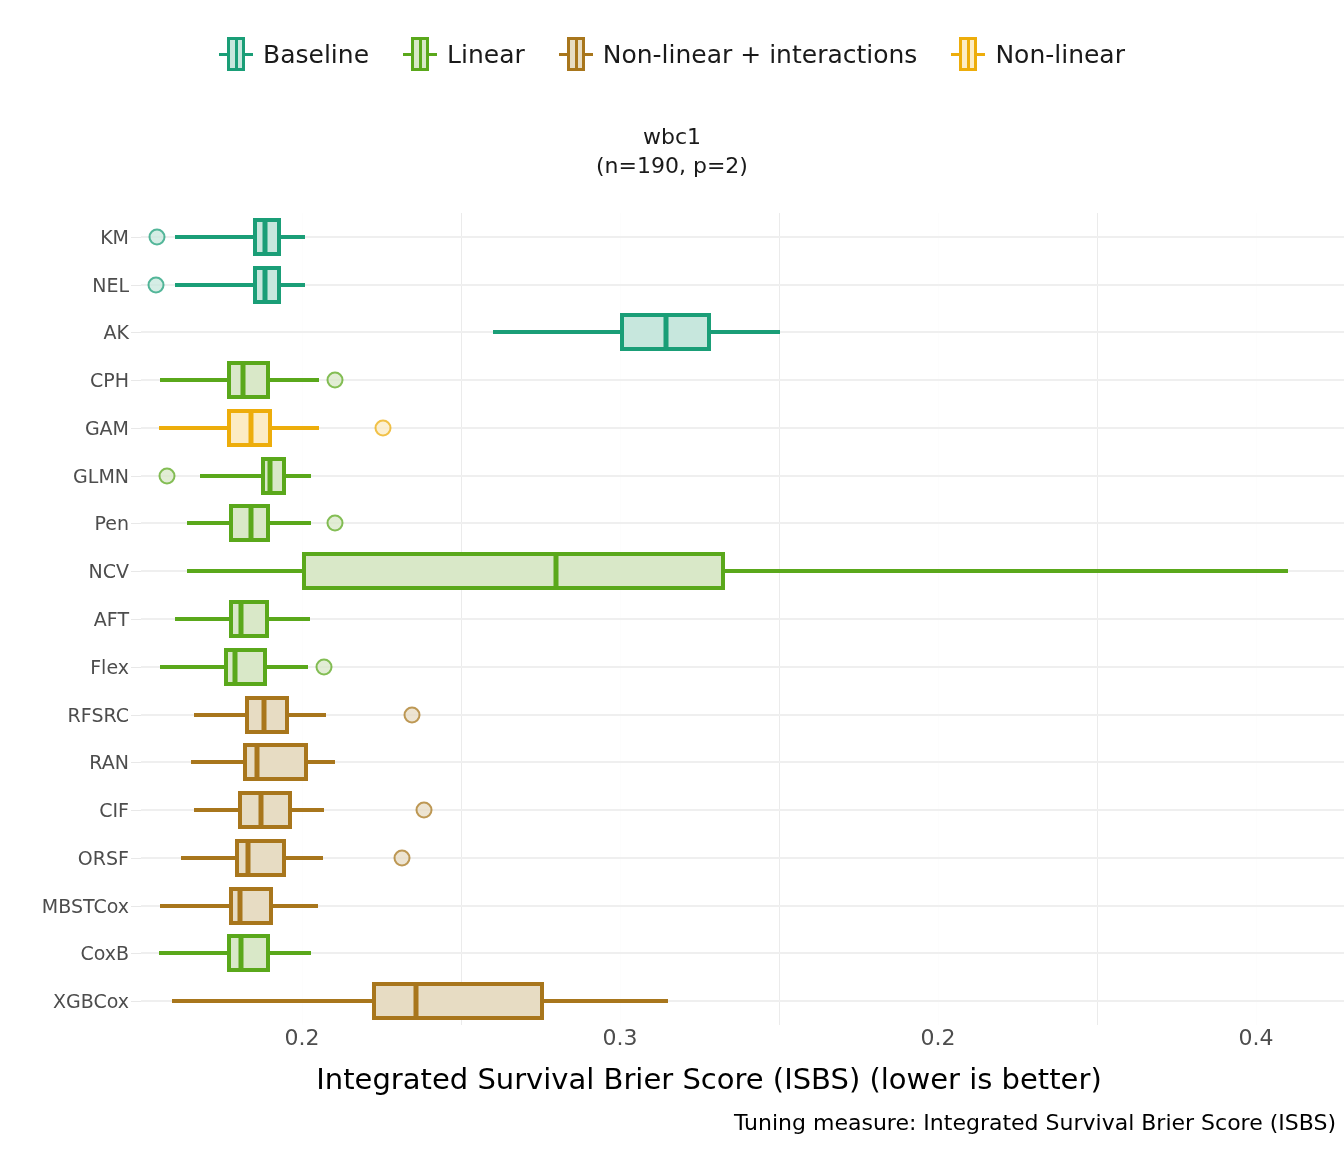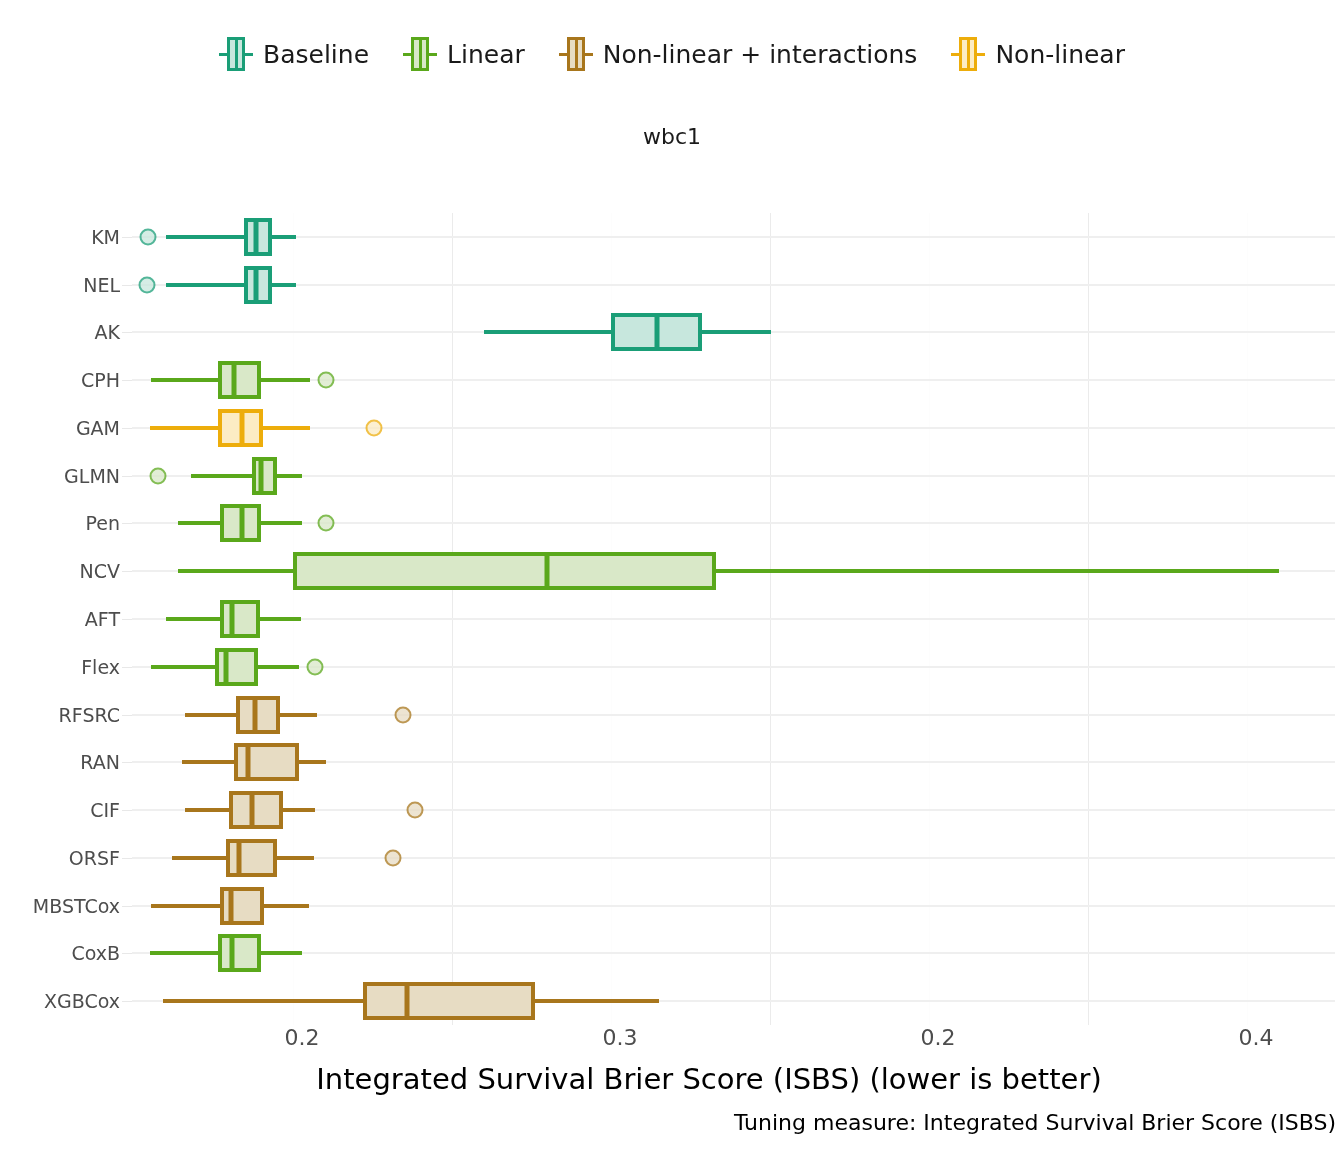--- a/index.html
+++ b/index.html
@@ -28,21 +28,21 @@
 
   
   #title-block{
     position:absolute;left:0;top:122px;width:1344px;
     text-align:center;line-height:1.32;
   }
   #title-block div{font-size:22px;color:#1a1a1a;text-align:center;}
 
   
   #plot{
-    position:absolute;left:132px;top:213px;width:1203px;height:812px;
+    position:absolute;left:141px;top:213px;width:1203px;height:812px;
   }
   .vgrid{position:absolute;top:0;bottom:0;width:1px;background:#ebebeb;}
   .vgrid.major{background:#fdfdfd;}
   .hgrid{position:absolute;left:0;right:0;height:2px;background:#efefef;}
 
   .ylab{
     position:absolute;right:1215px;width:200px;text-align:right;
     font-size:19px;color:#4d4d4d;transform:translateY(-50%);
     white-space:nowrap;
   }
@@ -106,20 +106,21 @@
         <span class="lk-wr" style="background: rgb(237, 173, 11);"></span>
         <span class="lk-box" style="border-color: rgb(237, 173, 11); background: rgb(252, 236, 196);"></span>
         <span class="lk-med" style="background: rgb(237, 173, 11);"></span>
       </span>
       <span class="legend-label">Non-linear</span>
     </div>
   </div>
 
 <div id="title-block">
   <div>wbc1</div>
+  <div>(n=190, p=2)</div>
 </div>
 
 <div id="plot">
     <div class="vgrid" style="left: 319.91px;"></div>
     <div class="vgrid" style="left: 637.911px;"></div>
     <div class="vgrid" style="left: 955.913px;"></div>
     <div class="vgrid major" style="left: 160.909px;"></div>
     <div class="vgrid major" style="left: 478.91px;"></div>
     <div class="vgrid major" style="left: 796.912px;"></div>
     <div class="vgrid major" style="left: 1114.91px;"></div>

